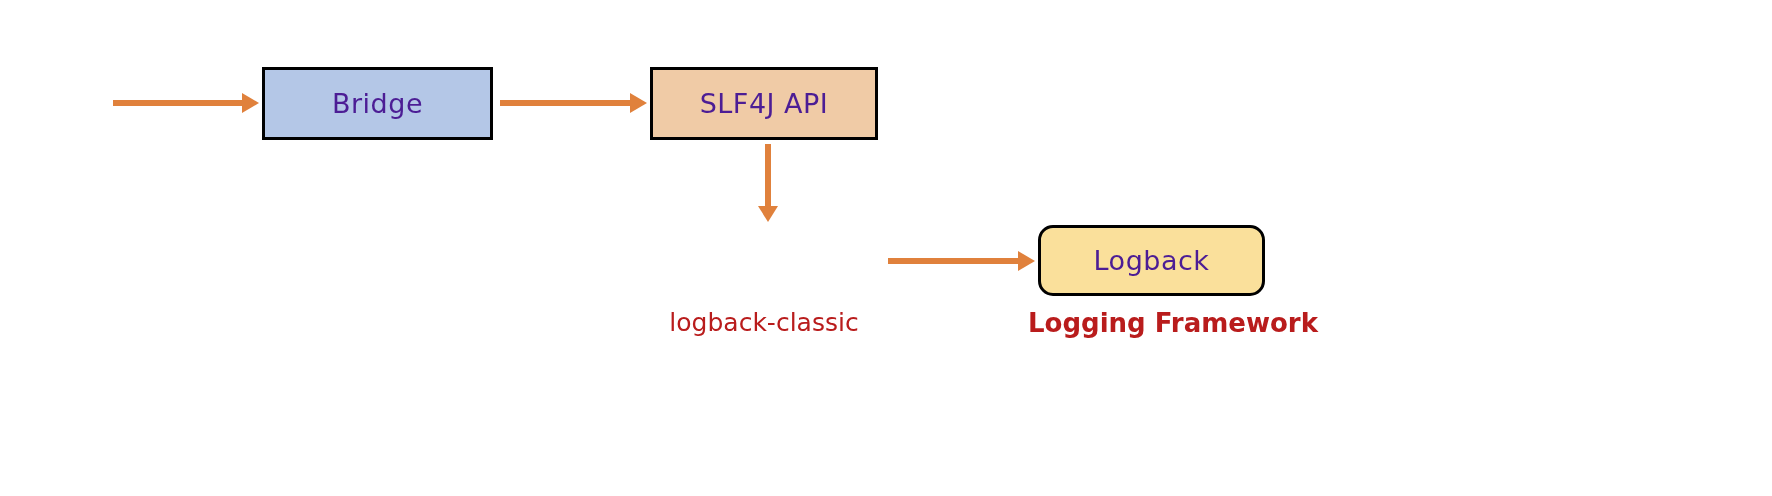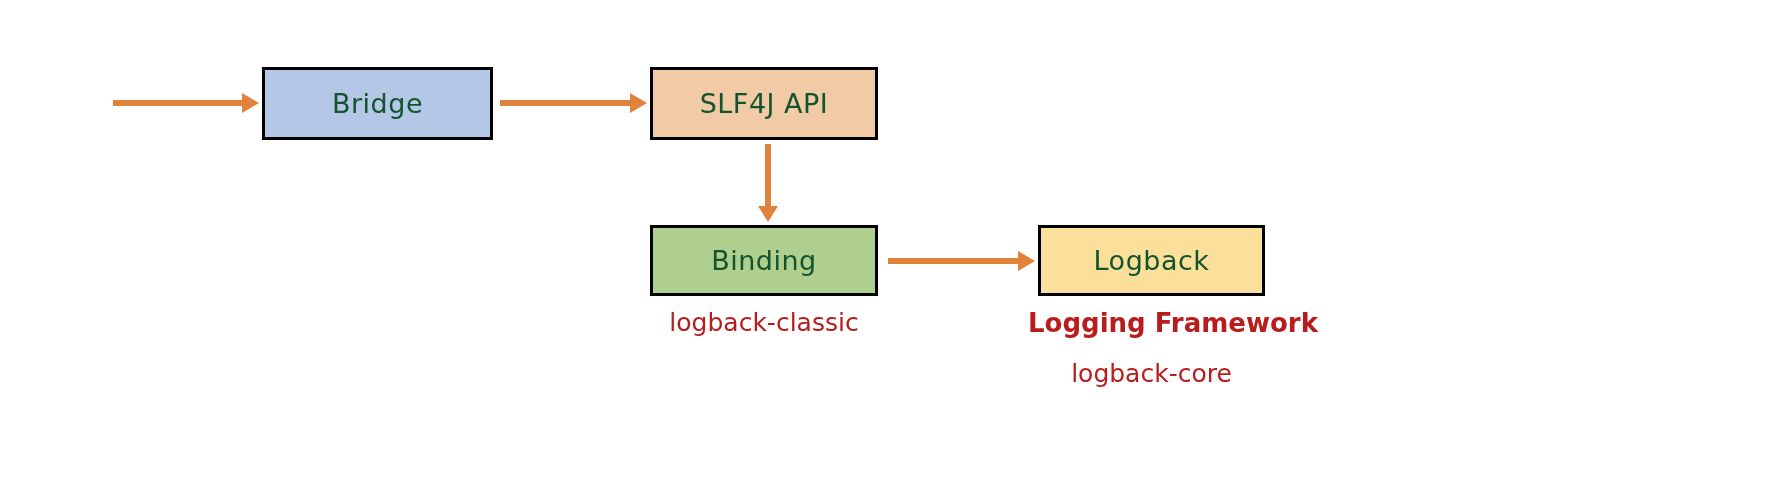--- a/index.html
+++ b/index.html
@@ -19,21 +19,21 @@
   }
   .node {
     position: absolute;
     box-sizing: border-box;
     border: 3px solid #000000;
     display: flex;
     align-items: center;
     justify-content: center;
     font-family: "DejaVu Sans", sans-serif;
     font-size: 27px;
-    color: #14532d;
+    color: #4c1d95;
     letter-spacing: 0.5px;
     line-height: 1;
   }
   #node-bridge {
     left: 262px;
     top: 67px;
     width: 231px;
     height: 73px;
   }
   #node-slf4j {
@@ -46,20 +46,21 @@
     left: 650px;
     top: 225px;
     width: 228px;
     height: 71px;
   }
   #node-logback {
     left: 1038px;
     top: 225px;
     width: 227px;
     height: 71px;
+    border-radius: 15px;
   }
   .arrow-h {
     position: absolute;
     height: 6px;
     background: #e0813c;
   }
   .arrow-h::after {
     content: "";
     position: absolute;
     right: -16px;
@@ -151,29 +152,25 @@
   </div>
 
   <div class="arrow-h" id="arrow-bridge-slf4j"></div>
 
   <div class="node" id="node-slf4j" style="background: rgb(240, 203, 166);">
     <span>SLF4J API</span>
   </div>
 
   <div class="arrow-v" id="arrow-slf4j-binding"></div>
 
-  <div class="node" id="node-binding" style="background: rgb(174, 207, 142);">
-    <span>Binding</span>
-  </div>
 
   <div class="arrow-h" id="arrow-binding-logback"></div>
 
   <div class="node" id="node-logback" style="background: rgb(250, 224, 155);">
     <span>Logback</span>
   </div>
 
   <div class="caption" id="caption-logback-classic">logback-classic</div>
 
   <div class="caption" id="caption-logging-framework">Logging Framework</div>
 
-  <div class="caption" id="caption-logback-core">logback-core</div>
 
 </div>
 
 </body></html>

